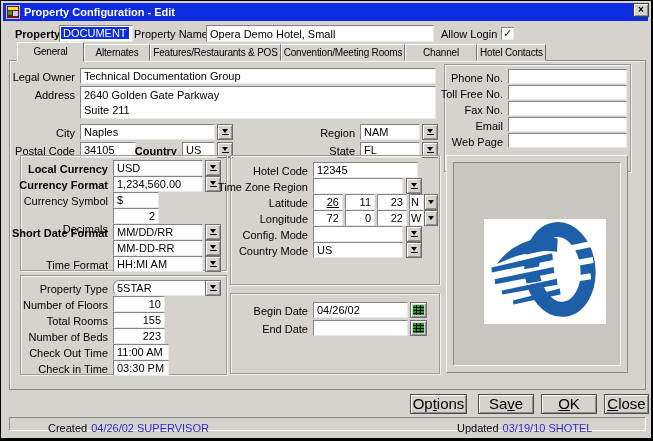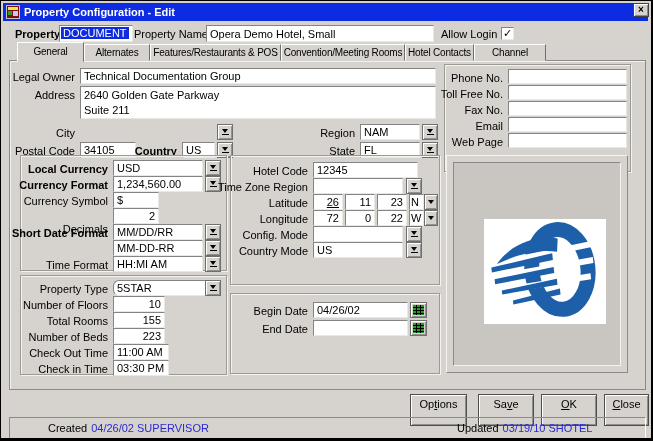--- a/index.html
+++ b/index.html
@@ -81,28 +81,28 @@
     overflow:hidden; white-space:nowrap; cursor:pointer;
   }
   .tab.active { height:20px; margin-top:0; line-height:18px; z-index:4; }
   
   .content {
     position:absolute; left:8px; top:59px; width:637px; height:330px;
     border:1px solid #8a8a8a; box-shadow: inset 1px 1px 0 #f3f2ef; background:#d6d3ce; z-index:2;
   }
   
   .btn {
-    position:absolute; top:393px; height:32px; background:#d6d3ce;
+    position:absolute; top:393px; height:20px; background:#d6d3ce;
     border:1px solid #4e4e4e;
     box-shadow: inset 1px 1px 0 #fff, inset -1px -1px 0 #8e8e8e;
-    font-family:"Liberation Sans", sans-serif; font-size:11px; text-align:center; line-height:18px; cursor:pointer;
+    font-family:"Liberation Sans", sans-serif; font-size:15px; text-align:center; line-height:18px; cursor:pointer;
   }
   .mn { text-decoration:underline; }
   .statusbar {
-    position:absolute; left:8px; top:416px; width:637px; height:24px;
+    position:absolute; left:8px; top:416px; width:637px; height:14px;
     border:1px solid; border-color:#8a8a8a #fff #fff #8a8a8a; line-height:18px;
   }
   .statusbar .blue { color:#2a2ad0; }
   .statusbar span { margin-right:4px; }
   .st-left { position:absolute; left:38px; top:1px; white-space:nowrap; }
   .st-right { position:absolute; left:447px; top:1px; white-space:nowrap; }
   
   .logo-panel {
     position:absolute; left:436px; top:94px; width:182px; height:218px;
     border:1px solid; border-color:#f4f3f0 #8a8a8a #8a8a8a #f4f3f0; background:#d6d3ce;
@@ -135,36 +135,37 @@
   <span class="lbl" style="left:133px; top:27px;">Property Name</span>
   <input class="inp" style="left: 205px; top: 24px; width: 228px; height: 17px;" value="Opera Demo Hotel, Small">
   <span class="lbl" style="left:440px; top:27px;">Allow Login ?</span>
   <div class="checkbox" style="left:500px; top:26px;"><span>✓</span></div>
 
   <div class="tabbar">
     <div class="tab active" style="width:67px;">General</div>
     <div class="tab" style="width:66px;">Alternates</div>
     <div class="tab" style="width:131px;">Features/Restaurants &amp; POS</div>
     <div class="tab" style="width:124px;">Convention/Meeting Rooms</div>
+    <div class="tab" style="width:72px;">Channel</div>
     <div class="tab" style="width:69px;">Hotel Contacts</div>
-    <div class="tab" style="width:72px;">Channel</div>
   </div>
 
   <div class="content">
 
     <span class="lbl" style="right:570px; top:10px;">Legal Owner</span>
     <input class="inp" style="left: 70px; top: 7px; width: 356px;" value="Technical Documentation Group">
 
     <span class="lbl" style="right:570px; top:28px;">Address</span>
     <div class="box" style="left:70px; top:25px; width:356px; height:33px;">
       <div>2640 Golden Gate Parkway</div>
       <div>Suite 211</div>
     </div>
 
     <span class="lbl" style="right:570px; top:66px;">City</span>
+    <input class="inp" style="left: 70px; top: 63px; width: 135px;" value="Naples">
     <div class="lov" style="left:207px; top:63px;">
         <span class="tri"></span>
         <span class="bar"></span>
       </div>
 
     <span class="lbl" style="right:570px; top:84px;">Postal Code</span>
     <input class="inp" style="left: 70px; top: 81px; width: 56px;" value="34105">
     <span class="lbl b" style="right:468px; top:84px;">Country</span>
     <input class="inp" style="left: 172px; top: 81px; width: 33px;" value="US">
     <div class="lov" style="left:207px; top:81px;">

